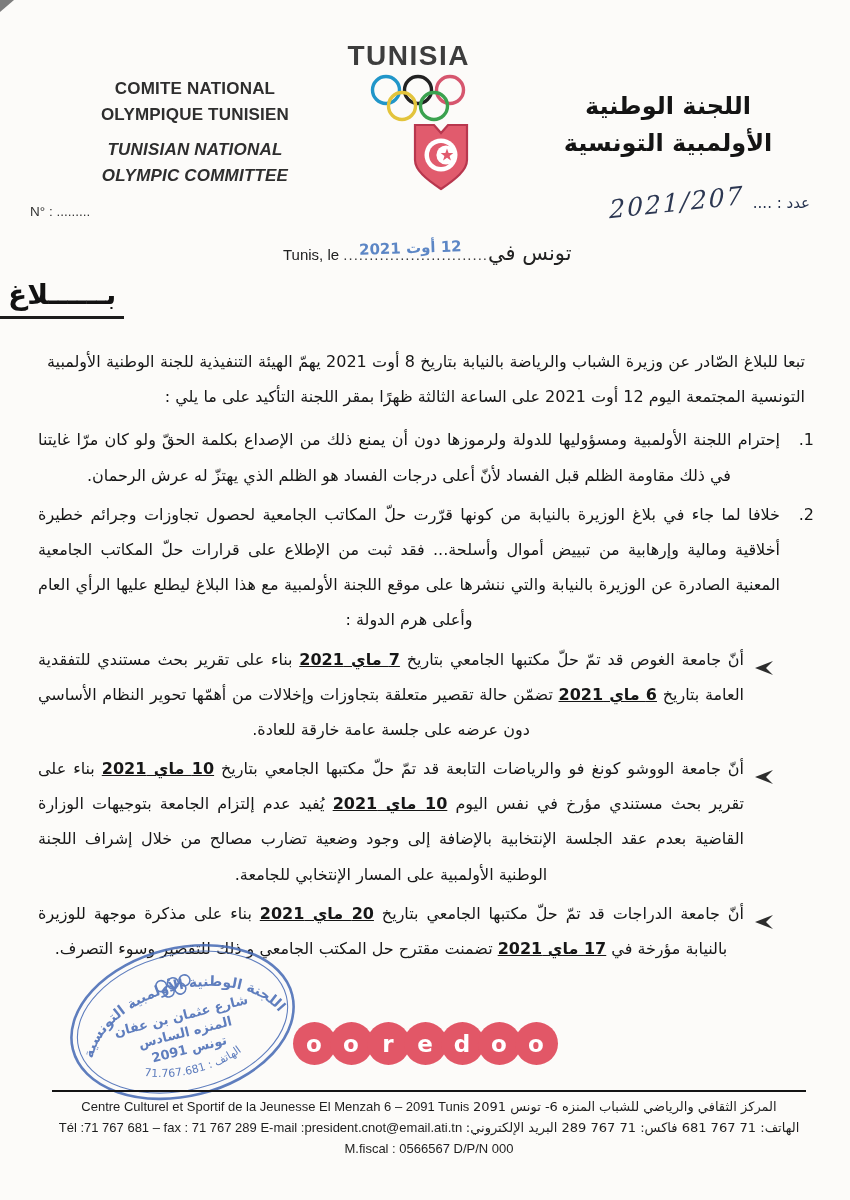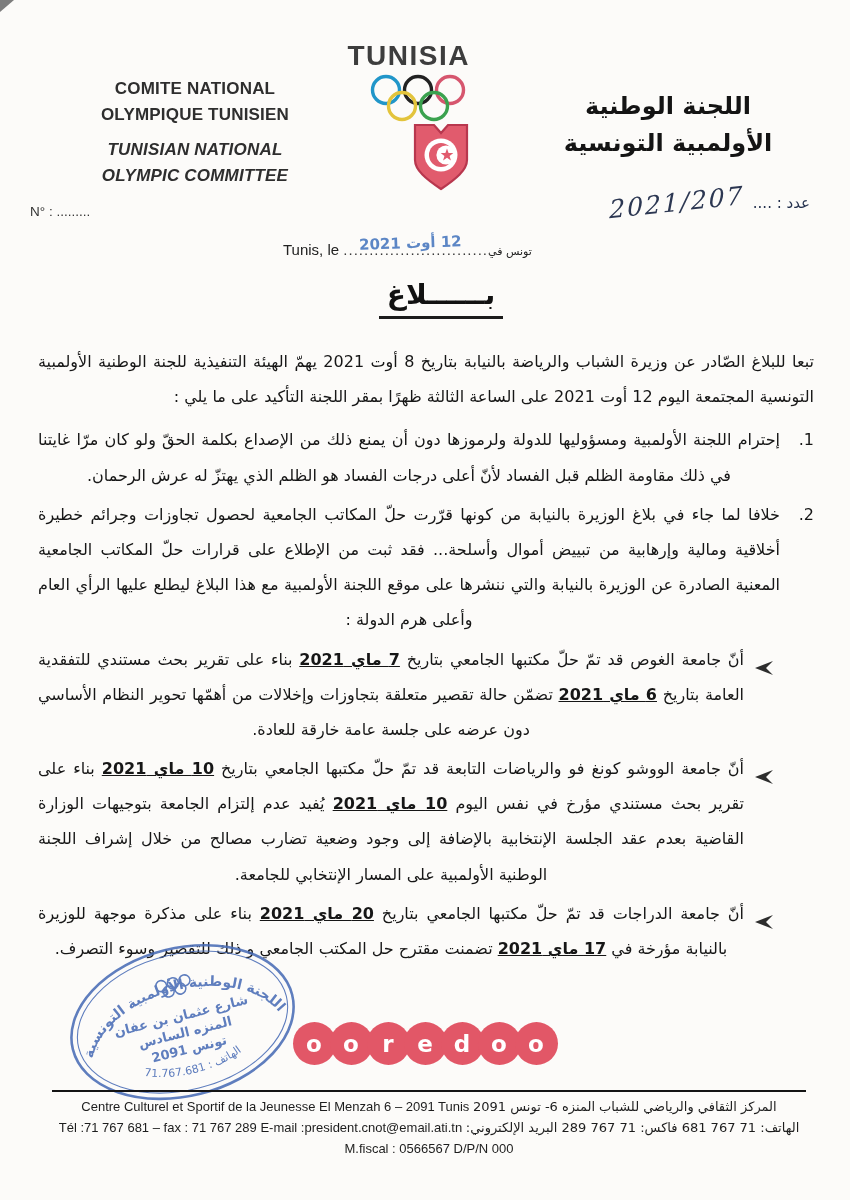--- a/index.html
+++ b/index.html
@@ -34,31 +34,31 @@
   .n-label{position:absolute;left:30px;top:204px;font-size:13.5px;
         font-family:"Liberation Sans",sans-serif;color:#333;}
 
   
   .date-line{position:absolute;left:283px;top:241px;font-size:15px;
         font-family:"Liberation Sans",sans-serif;color:#222;white-space:nowrap;}
   .date-dots{position:relative;letter-spacing:1px;color:#3a3a3a;}
   .date-stamp{position:absolute;left:16px;top:-7px;direction:rtl;white-space:nowrap;
         color:#5c86c5;font-weight:bold;font-size:15px;font-family:"DejaVu Sans",sans-serif;
         transform:rotate(-2deg);}
-  .date-ar{font-family:"DejaVu Sans",sans-serif;font-size:11px;}
-
-  
-  .title-wrap{position:absolute;left:0;right:0;top:278px;text-align:center;margin-left:32px;}
+  .date-ar{font-family:"DejaVu Sans",sans-serif;font-size:21px;}
+
+  
+  .title-wrap{position:absolute;left:0;right:0;top:278px;text-align:left;}
   .title{display:inline-block;direction:rtl;font-size:28px;font-weight:bold;color:#121212;
         border-bottom:3px solid #1c1c1c;padding:0 8px 5px;}
 
   
   .body{position:absolute;left:38px;top:344px;width:776px;direction:rtl;
         font-size:16px;line-height:2.2;text-align:justify;color:#161616;}
-  .intro{margin:0 0 8px;text-align:justify;}
+  .intro{margin:0 9px 8px;text-align:justify;}
   .num-item{display:flex;gap:10px;margin-bottom:4px;}
   .num-marker{flex:0 0 auto;min-width:24px;}
   .num-text{flex:1;text-align:justify;text-align-last:center;}
   .bullet{display:flex;gap:10px;margin:2px 40px 4px 0;align-items:flex-start;}
   .bullet-icon{flex:0 0 auto;margin-top:11px;}
   .bullet-text{flex:1;text-align:justify;text-align-last:center;}
   .dt{font-weight:bold;text-decoration:underline;}
 
   
   .stamp{position:absolute;left:58px;top:942px;transform:rotate(-14deg);opacity:.88;}

